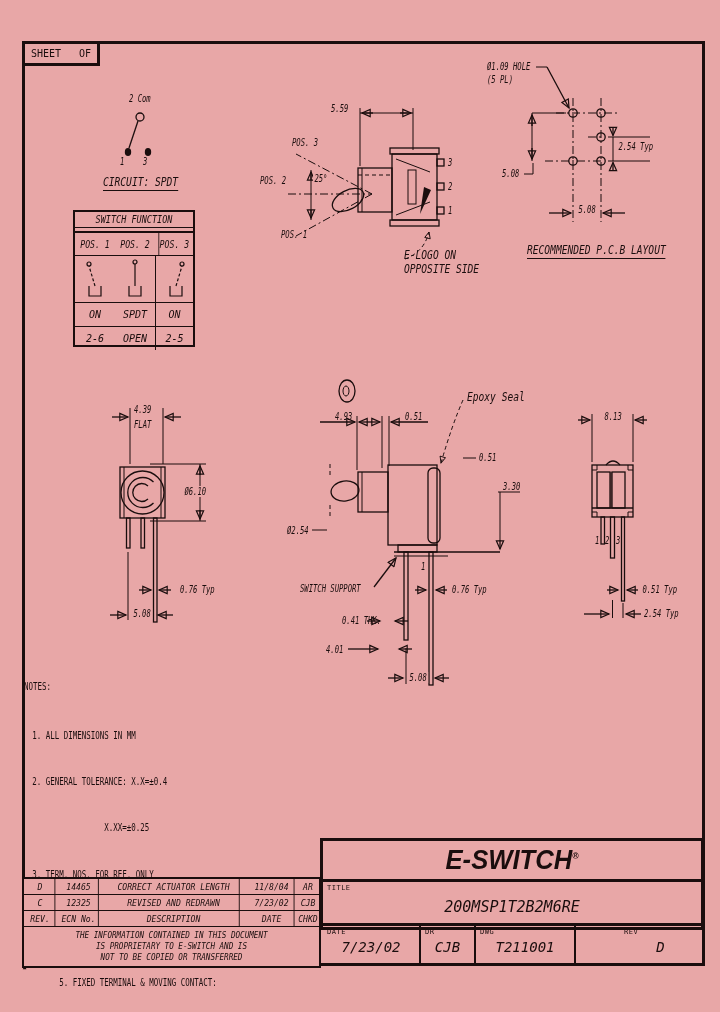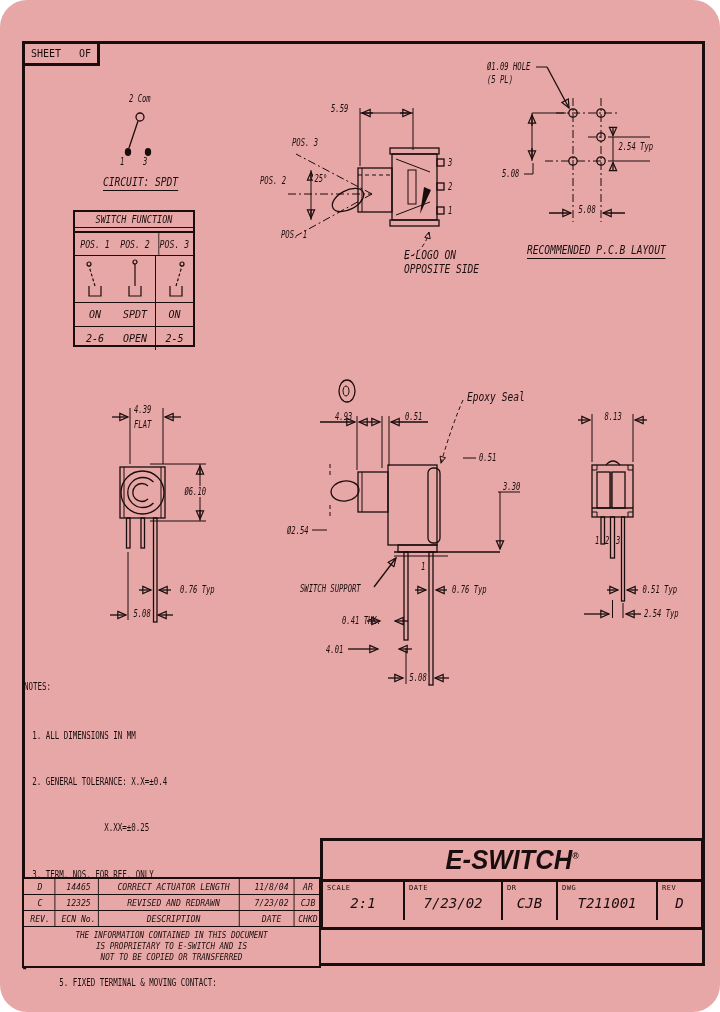--- a/index.html
+++ b/index.html
@@ -1,19 +1,19 @@
 <!DOCTYPE html>
 <html><head>
 <meta charset="utf-8">
 <style>
   :root{ --bg:#e8a7a7; --ink:#1a0d0d; }
   html,body{margin:0;padding:0;}
   body{background:#fff;}
   .sheet{position:relative;width:720px;height:1012px;background:var(--bg);overflow:hidden;
-         font-family:"DejaVu Sans Mono",monospace;color:var(--ink);border-radius:27px;}
+         font-family:"DejaVu Sans Mono",monospace;color:var(--ink);}
   .frame{position:absolute;left:22px;top:41px;width:683px;height:925px;
          border:3px solid var(--ink);box-sizing:border-box;z-index:1;}
   .sheetbox{position:absolute;left:22px;top:41px;width:78px;height:25px;border:3px solid var(--ink);
             box-sizing:border-box;background:var(--bg);z-index:3;display:flex;align-items:center;
             justify-content:center;font-size:10px;white-space:pre;letter-spacing:0px;}
   svg.linework{position:absolute;left:0;top:0;z-index:2;}
   svg.linework *{stroke:var(--ink);stroke-width:1.3;fill:none;}
   svg.linework .fil{fill:var(--ink);stroke:none;}
   svg.linework .dd{stroke-dasharray:8 3 2 3;stroke-width:1;}
   svg.linework .dsh{stroke-dasharray:4 3;stroke-width:1;}
@@ -61,21 +61,21 @@
            justify-content:center;box-sizing:border-box;}
   .logo-text{font-family:"Liberation Sans",sans-serif;font-weight:bold;font-style:italic;
              font-size:27px;letter-spacing:0px;transform:scaleX(0.95);white-space:nowrap;}
   .logo-text sup{font-size:9px;}
   .tb-title{height:44px;border-bottom:3px solid var(--ink);box-sizing:border-box;position:relative;}
   .tb-label{position:absolute;left:4px;top:2px;font-size:7px;letter-spacing:0.5px;}
   .tb-part{position:absolute;left:0;right:0;top:16px;text-align:center;font-style:italic;
            font-size:15px;letter-spacing:0px;}
   .tb-bottom{display:flex;height:38px;}
   .tb-cell{position:relative;box-sizing:border-box;border-right:2.5px solid var(--ink);}
-  .tb-cell:last-child{border-right:none;}
+  .tb-cell:last-child{border-right:none;margin-left:44px;}
   .tb-val{position:absolute;left:0;right:0;top:13px;text-align:center;font-style:italic;font-size:14px;}
 </style>
 </head>
 <body>
 
 <div class="sheet">
 
   <div class="frame"></div>
 
   <svg class="linework" width="720" height="1012" viewBox="0 0 720 1012">
@@ -385,25 +385,25 @@
       <div>THE INFORMATION CONTAINED IN THIS DOCUMENT</div>
       <div>IS PROPRIETARY TO E-SWITCH AND IS</div>
       <div>NOT TO BE COPIED OR TRANSFERRED</div>
     </div>
   </div>
 
   <div class="titleblock">
     <div class="tb-logo">
       <div class="logo-text"><span>E-SWITCH</span><sup>®</sup></div>
     </div>
+    <div class="tb-title">
+      <div class="tb-label">TITLE</div>
+      <div class="tb-part">200MSP1T2B2M6RE</div>
+    </div>
     <div class="tb-bottom">
-      <div class="tb-cell" style="width:82px">
-        <div class="tb-label">SCALE</div>
-        <div class="tb-val">2:1</div>
-      </div>
       <div class="tb-cell" style="width:98px">
         <div class="tb-label">DATE</div>
         <div class="tb-val">7/23/02</div>
       </div>
       <div class="tb-cell" style="width:55px">
         <div class="tb-label">DR</div>
         <div class="tb-val">CJB</div>
       </div>
       <div class="tb-cell" style="width:100px">
         <div class="tb-label">DWG</div>

